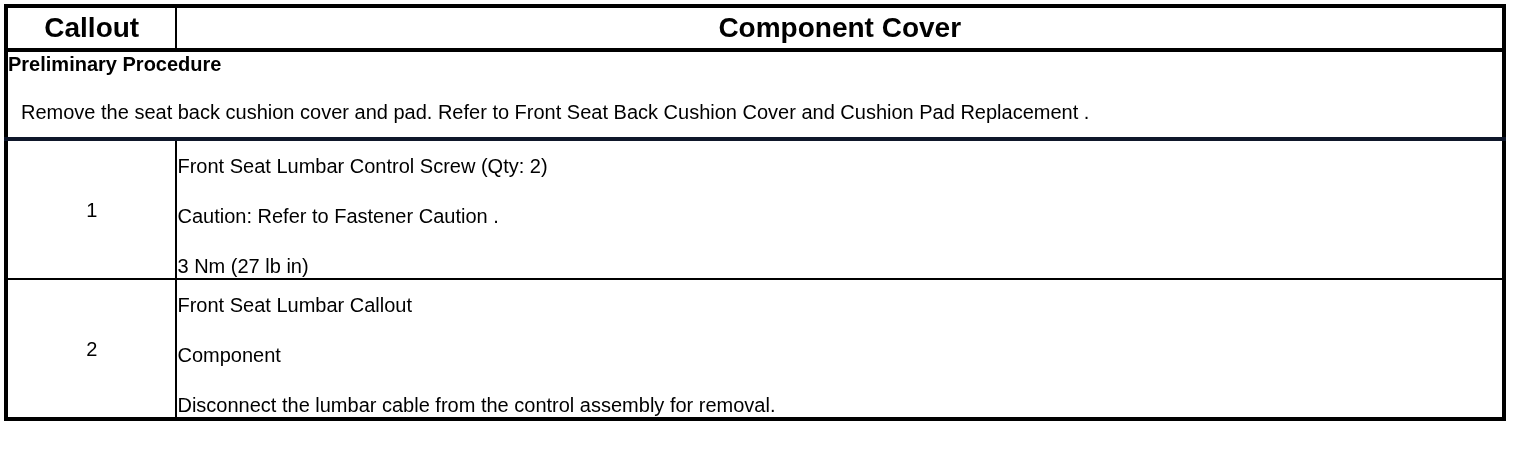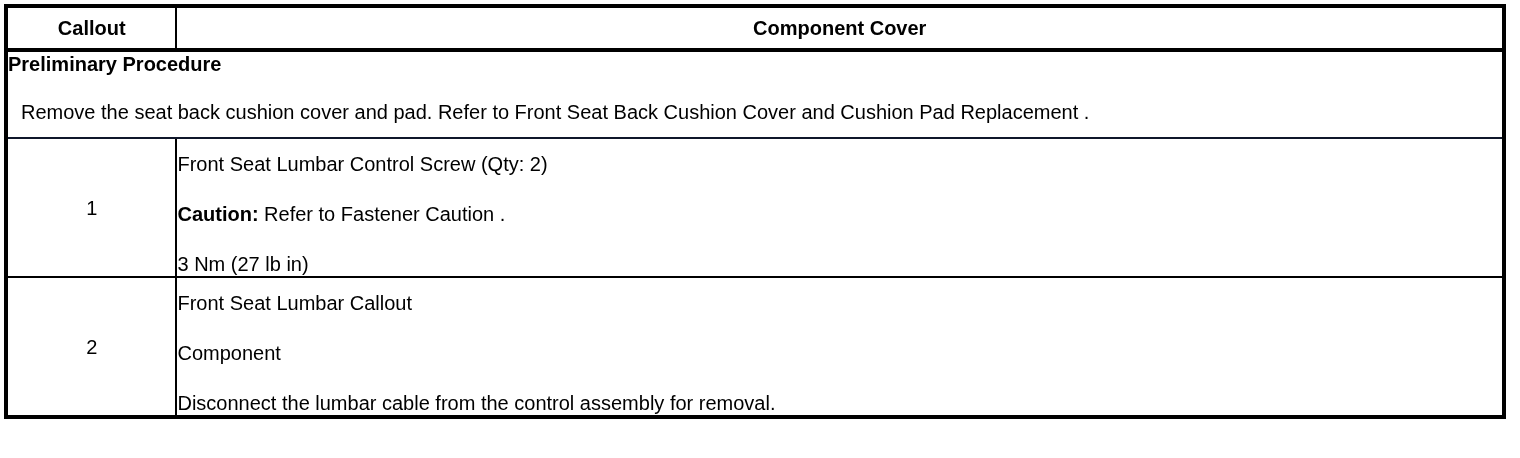--- a/index.html
+++ b/index.html
@@ -47,32 +47,32 @@
 
   
   col.col-callout { width: 170px; }
   col.col-name    { width: 1324px; }
 
   
   .hdr-cell {
     border-bottom: 4px solid #000;
     text-align: center;
     font-weight: bold;
-    font-size: 20px;
+    font-size: 28px;
     line-height: 1.15;
     height: 40px;
     padding: 5px 0 6px 0;
   }
   .hdr-callout {
     border-right: 2px solid #000;
   }
 
   
   .prelim-cell {
-    border-bottom: 2px solid #0f172a;
+    border-bottom: 4px solid #0f172a;
     padding: 10px 8px 10px 7px;
     text-align: left;
   }
   .prelim-title {
     font-weight: bold;
     font-size: 20px;
     line-height: 1.2;
     margin: 0 0 24px 0;
     white-space: nowrap;
   }
@@ -104,21 +104,21 @@
 
   .line {
     font-size: 20px;
     font-weight: normal;
     line-height: 1.2;
     margin: 13px 0 26px 0;
     white-space: nowrap;
   }
   .line:last-child { margin-bottom: 0; }
   .line.bold { font-weight: normal; }
-  .line .lead-bold { font-weight: bold; }
+  .line .lead-bold { font-weight: normal; }
 </style>
 </head>
 <body>
 
 <div class="page">
 
   <table class="spec-table">
     <colgroup>
       <col class="col-callout">
       <col class="col-name">

